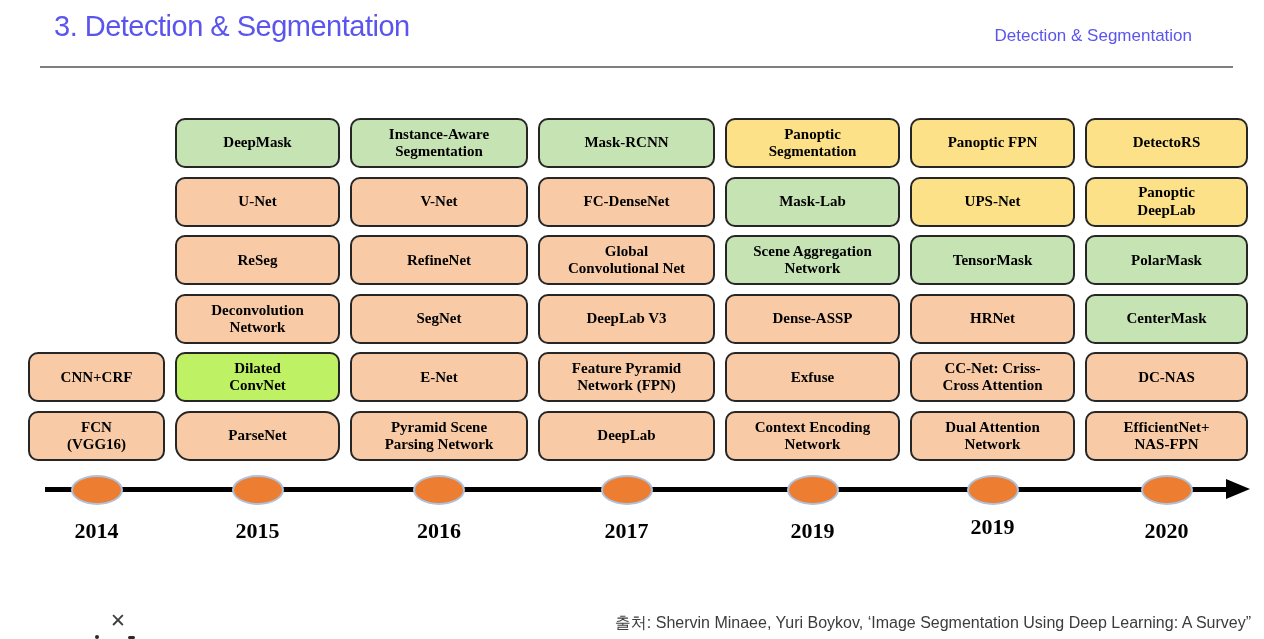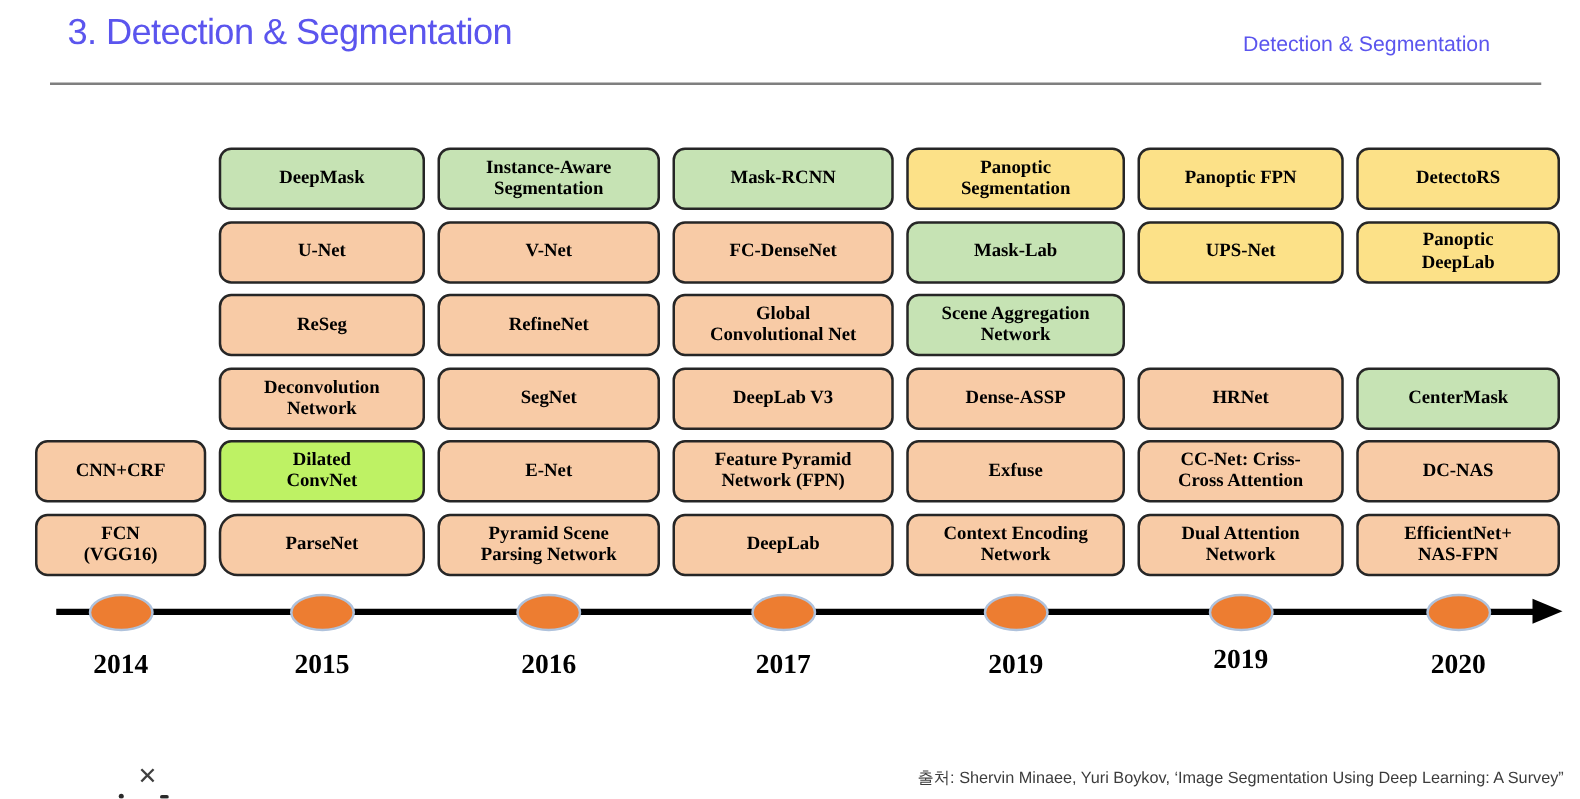--- a/index.html
+++ b/index.html
@@ -19,21 +19,21 @@
         border:2px solid #afc2dc;box-sizing:border-box;}
   .year{position:absolute;text-align:center;font-family:"Liberation Serif",serif;
         font-weight:bold;font-size:22px;color:#000;}
   .timeline-axis{position:absolute;left:45px;top:487px;width:1187px;height:5px;background:#000;}
   .arrowhead{position:absolute;left:1226px;top:479px;width:0;height:0;
         border-left:24px solid #000;border-top:10px solid transparent;border-bottom:10px solid transparent;}
   .x-mark{position:absolute;left:110px;top:609px;font-size:19px;color:#3f3f3f;}
   .sig-frag{position:absolute;background:#2a2a2a;}
   .sig-a{left:95px;top:635px;width:4px;height:4px;border-radius:2px;}
   .sig-b{left:128px;top:636px;width:7px;height:3px;border-radius:2px;}
-  .citation{position:absolute;right:13px;top:613px;font-size:13px;color:#3c3c3c;text-align:right;}
+  .citation{position:absolute;right:13px;top:613px;font-size:16px;color:#3c3c3c;text-align:right;}
 </style>
 </head>
 <body>
 
 <div id="page">
   <div class="slide-title">3. Detection &amp; Segmentation</div>
   <div class="corner-tag">Detection &amp; Segmentation</div>
   <div class="header-rule"></div>
 
   <div id="diagram">
@@ -80,30 +80,32 @@
       <div class="box" style="left: 725px; top: 235.2px; width: 175px; height: 50px; background: rgb(198, 227, 180);">Scene Aggregation
 Network</div>
       <div class="box" style="left: 725px; top: 293.8px; width: 175px; height: 50px; background: rgb(248, 203, 166);">Dense-ASSP</div>
       <div class="box" style="left: 725px; top: 352.4px; width: 175px; height: 50px; background: rgb(248, 203, 166);">Exfuse</div>
       <div class="box" style="left: 725px; top: 411px; width: 175px; height: 50px; background: rgb(248, 203, 166);">Context Encoding
 Network</div>
       <div class="node" style="left: 786.5px; top: 475px; background: rgb(237, 125, 49); border-color: rgb(175, 194, 220);"></div>
       <div class="year" style="left: 752.5px; top: 518px; width: 120px;">2019</div>
       <div class="box" style="left: 910px; top: 118px; width: 165px; height: 50px; background: rgb(252, 225, 136);">Panoptic FPN</div>
       <div class="box" style="left: 910px; top: 176.6px; width: 165px; height: 50px; background: rgb(252, 225, 136);">UPS-Net</div>
+      <div class="box" style="left: 910px; top: 235.2px; width: 165px; height: 50px; background: rgb(198, 227, 180);">TensorMask</div>
       <div class="box" style="left: 910px; top: 293.8px; width: 165px; height: 50px; background: rgb(248, 203, 166);">HRNet</div>
       <div class="box" style="left: 910px; top: 352.4px; width: 165px; height: 50px; background: rgb(248, 203, 166);">CC-Net: Criss-
 Cross Attention</div>
       <div class="box" style="left: 910px; top: 411px; width: 165px; height: 50px; background: rgb(248, 203, 166);">Dual Attention
 Network</div>
       <div class="node" style="left: 966.5px; top: 475px; background: rgb(237, 125, 49); border-color: rgb(175, 194, 220);"></div>
       <div class="year" style="left: 932.5px; top: 514px; width: 120px;">2019</div>
       <div class="box" style="left: 1085px; top: 118px; width: 163px; height: 50px; background: rgb(252, 225, 136);">DetectoRS</div>
       <div class="box" style="left: 1085px; top: 176.6px; width: 163px; height: 50px; background: rgb(252, 225, 136);">Panoptic
 DeepLab</div>
+      <div class="box" style="left: 1085px; top: 235.2px; width: 163px; height: 50px; background: rgb(198, 227, 180);">PolarMask</div>
       <div class="box" style="left: 1085px; top: 293.8px; width: 163px; height: 50px; background: rgb(198, 227, 180);">CenterMask</div>
       <div class="box" style="left: 1085px; top: 352.4px; width: 163px; height: 50px; background: rgb(248, 203, 166);">DC-NAS</div>
       <div class="box" style="left: 1085px; top: 411px; width: 163px; height: 50px; background: rgb(248, 203, 166);">EfficientNet+
 NAS-FPN</div>
       <div class="node" style="left: 1140.5px; top: 475px; background: rgb(237, 125, 49); border-color: rgb(175, 194, 220);"></div>
       <div class="year" style="left: 1106.5px; top: 518px; width: 120px;">2020</div>
     </div>
 
   <div class="x-mark">✕</div>
   <div class="sig-frag sig-a"></div>

